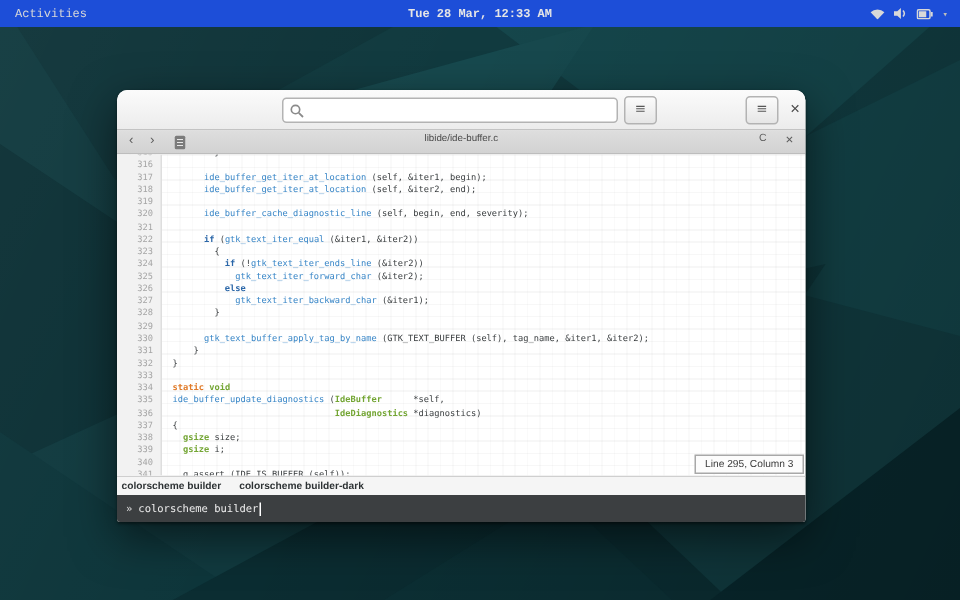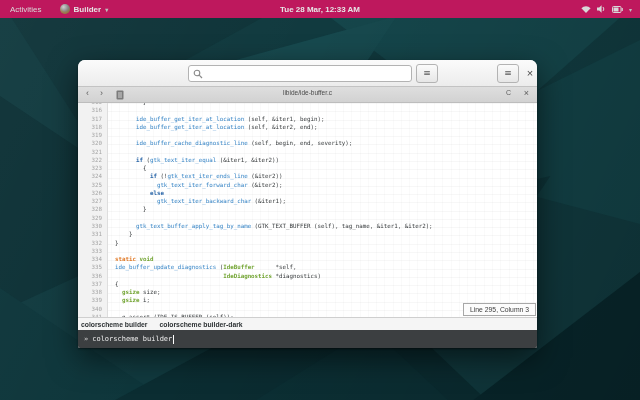--- a/index.html
+++ b/index.html
@@ -16,22 +16,22 @@
   .tri.t5 { background:#0b2d32; clip-path:polygon(18% 100%, 55% 68%, 76% 100%); }
   .tri.t6 { background:#08272c; clip-path:polygon(74% 100%, 100% 68%, 100% 100%); }
   .tri.t7 { background:#0e363b; clip-path:polygon(0 72%, 26% 100%, 0 100%); }
   .tri.t8 { background:#17494e; clip-path:polygon(30% 18%, 62% 4%, 48% 38%); }
   .tri.t9 { background:#0f383d; clip-path:polygon(55% 55%, 86% 44%, 70% 82%); }
   .tri.t10{ background:#0c3035; clip-path:polygon(40% 100%, 58% 82%, 70% 100%); }
   .desktop .sheen { position:absolute; inset:0;
     background:linear-gradient(115deg, rgba(255,255,255,0.03) 0%, rgba(0,0,0,0.0) 40%, rgba(0,0,0,0.18) 100%); }
 
   
-  .topbar { position:absolute; left:0; top:0; width:640px; height:18px; background:#be185d;
-    color:#d8d8d8; font-size:8px; display:flex; align-items:center; z-index:30; }
+  .topbar { position:absolute; left:0; top:0; width:640px; height:18px; background:#1d4ed8;
+    color:#d8d8d8; font-size:8px; display:flex; align-items:center; z-index:30;font-family:Liberation Mono, monospace; }
   .tb-activities { padding:0 10px; height:100%; display:flex; align-items:center; }
   .tb-appmenu { display:flex; align-items:center; gap:4px; padding:0 8px; height:100%; color:#e4e4e4; font-weight:bold; }
   .app-icon { width:10px; height:10px; border-radius:50%;
     background:radial-gradient(circle at 35% 30%, #cfcfcf 0%, #8d8d8d 45%, #4f4f4f 100%);
     box-shadow:inset 0 -2px 2px rgba(200,120,30,.55); display:inline-block; }
   .tb-chev { font-size:6px; color:#bdbdbd; }
   .tb-clock { position:absolute; left:0; right:0; text-align:center; font-weight:bold; color:#e6e6e6; }
   .tb-right { margin-left:auto; display:flex; align-items:center; gap:6px; padding-right:8px; z-index:2; }
   .tb-right svg { display:block; }
 
@@ -104,25 +104,20 @@
     <div class="tri t9"></div>
   <div class="tri t7"></div>
     <div class="tri t5"></div>
     <div class="tri t10"></div>
   <div class="tri t6"></div>
     <div class="sheen"></div>
 </div>
 
 <div class="topbar">
   <span class="tb-activities">Activities</span>
-  <div class="tb-appmenu">
-    <span class="app-icon"></span>
-    <span>Builder</span>
-    <span class="tb-chev">▾</span>
-  </div>
   <div class="tb-clock">Tue 28 Mar, 12:33 AM</div>
   <div class="tb-right">
     <svg width="10" height="8" viewBox="0 0 10 8">
       <path d="M5 8 L0.4 3.2 A6.6 6.6 0 0 1 9.6 3.2 Z" fill="#d8d8d8"></path>
     </svg>
     <svg width="9" height="8" viewBox="0 0 9 8">
       <polygon points="0,2.5 2.2,2.5 4.6,0.3 4.6,7.7 2.2,5.5 0,5.5" fill="#d8d8d8"></polygon>
       <path d="M6 2 A3 3 0 0 1 6 6" stroke="#d8d8d8" stroke-width="1" fill="none"></path>
     </svg>
     <svg width="11" height="7" viewBox="0 0 11 7">

